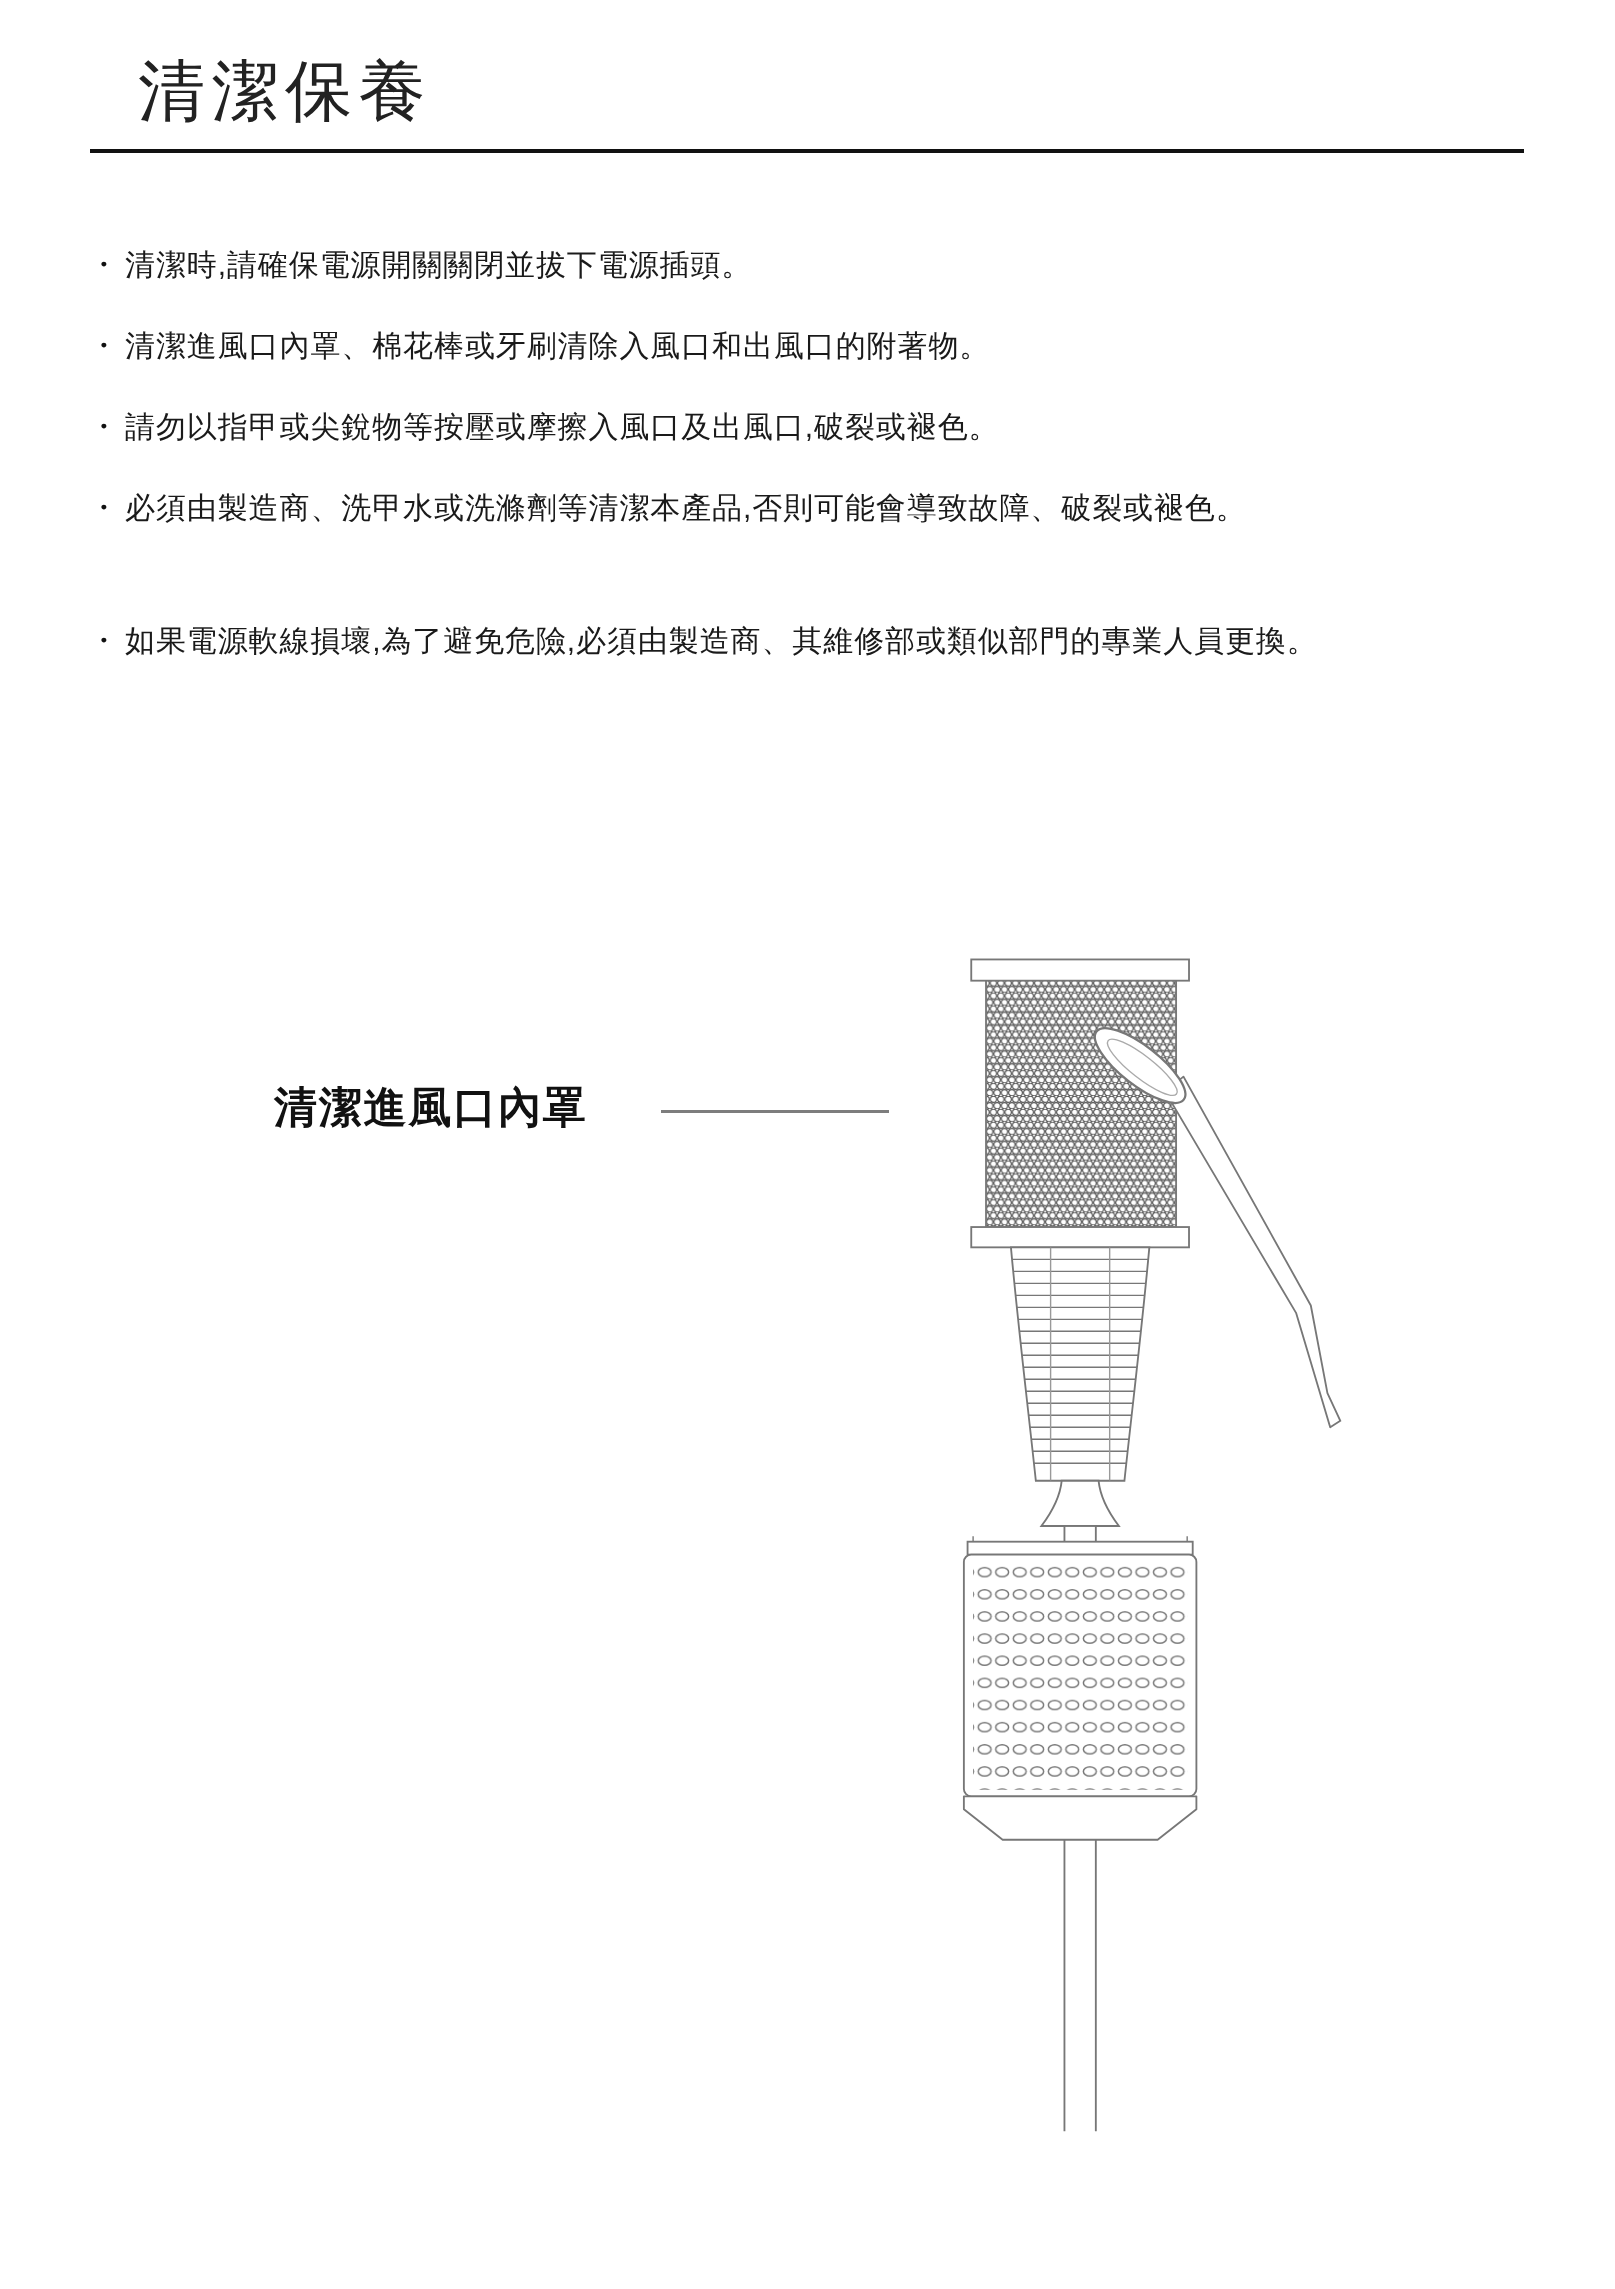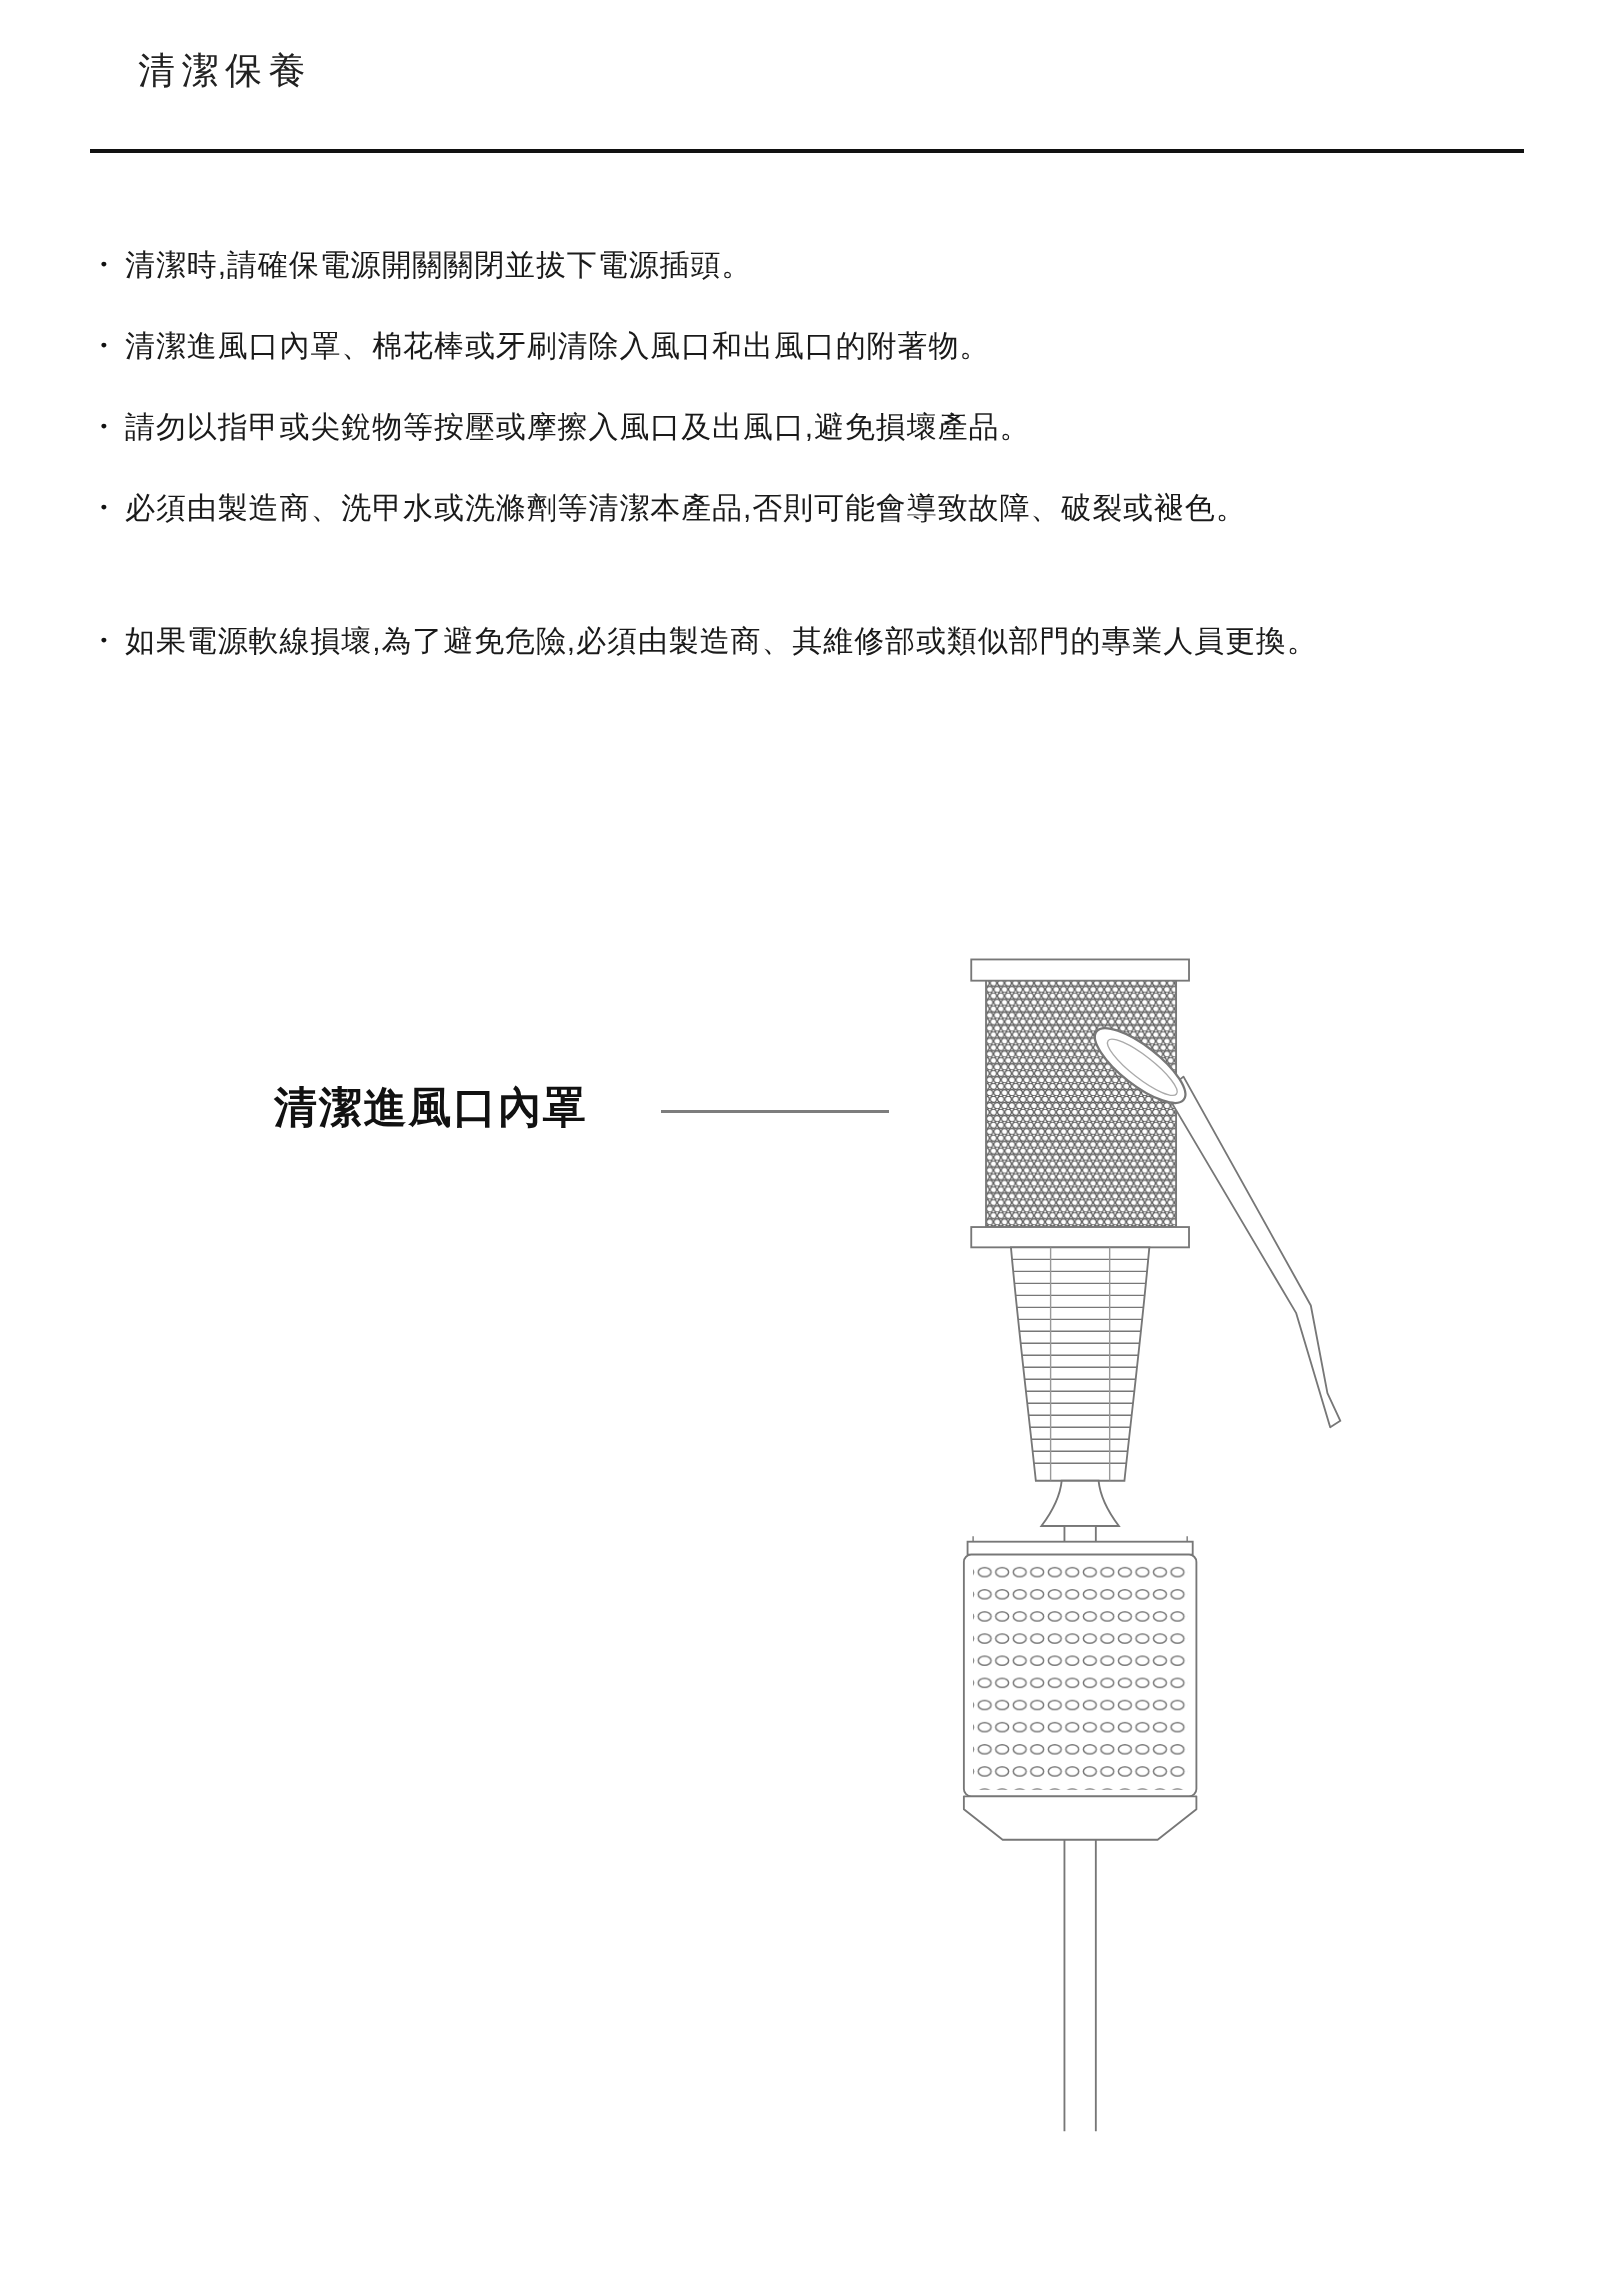--- a/index.html
+++ b/index.html
@@ -2,21 +2,21 @@
 <html style="font-size:14.8px"><head>
 <meta charset="utf-8">
 <style>
   html,body{margin:0;padding:0;}
   body{
     width:1615px;height:2290px;position:relative;background:#ffffff;
     font-family:"Liberation Sans",sans-serif;color:#1a1a1a;overflow:hidden;
   }
   .page-title{
     position:absolute;left:138px;top:46px;margin:0;
-    font-size:37px;font-weight:400;letter-spacing:6.5px;color:#222;
+    font-size:67px;font-weight:400;letter-spacing:6.5px;color:#222;
   }
   .title-rule{
     position:absolute;left:90px;top:149px;width:1434px;height:3.7px;
     background:#111;border:none;margin:0;
   }
   .instruction-list{
     position:absolute;left:88px;top:224px;width:1444px;
     list-style:none;margin:0;padding:0;
   }
   .instruction-list li{display:flex;align-items:flex-start;}
@@ -48,21 +48,21 @@
   <li>
     <span class="bullet-dot">・</span>
     <span class="bullet-text">清潔時,請確保電源開關關閉並拔下電源插頭。</span>
   </li>
   <li>
     <span class="bullet-dot">・</span>
     <span class="bullet-text">清潔進風口內罩、棉花棒或牙刷清除入風口和出風口的附著物。</span>
   </li>
   <li>
     <span class="bullet-dot">・</span>
-    <span class="bullet-text">請勿以指甲或尖銳物等按壓或摩擦入風口及出風口,避免損壞產品。</span>
+    <span class="bullet-text">請勿以指甲或尖銳物等按壓或摩擦入風口及出風口,破裂或褪色。</span>
   </li>
   <li>
     <span class="bullet-dot">・</span>
     <span class="bullet-text">必須由製造商、洗甲水或洗滌劑等清潔本產品,否則可能會導致故障、破裂或褪色。</span>
   </li>
   <li class="gap-before">
     <span class="bullet-dot">・</span>
     <span class="bullet-text">如果電源軟線損壞,為了避免危險,必須由製造商、其維修部或類似部門的專業人員更換。</span>
   </li>
 </ul>

